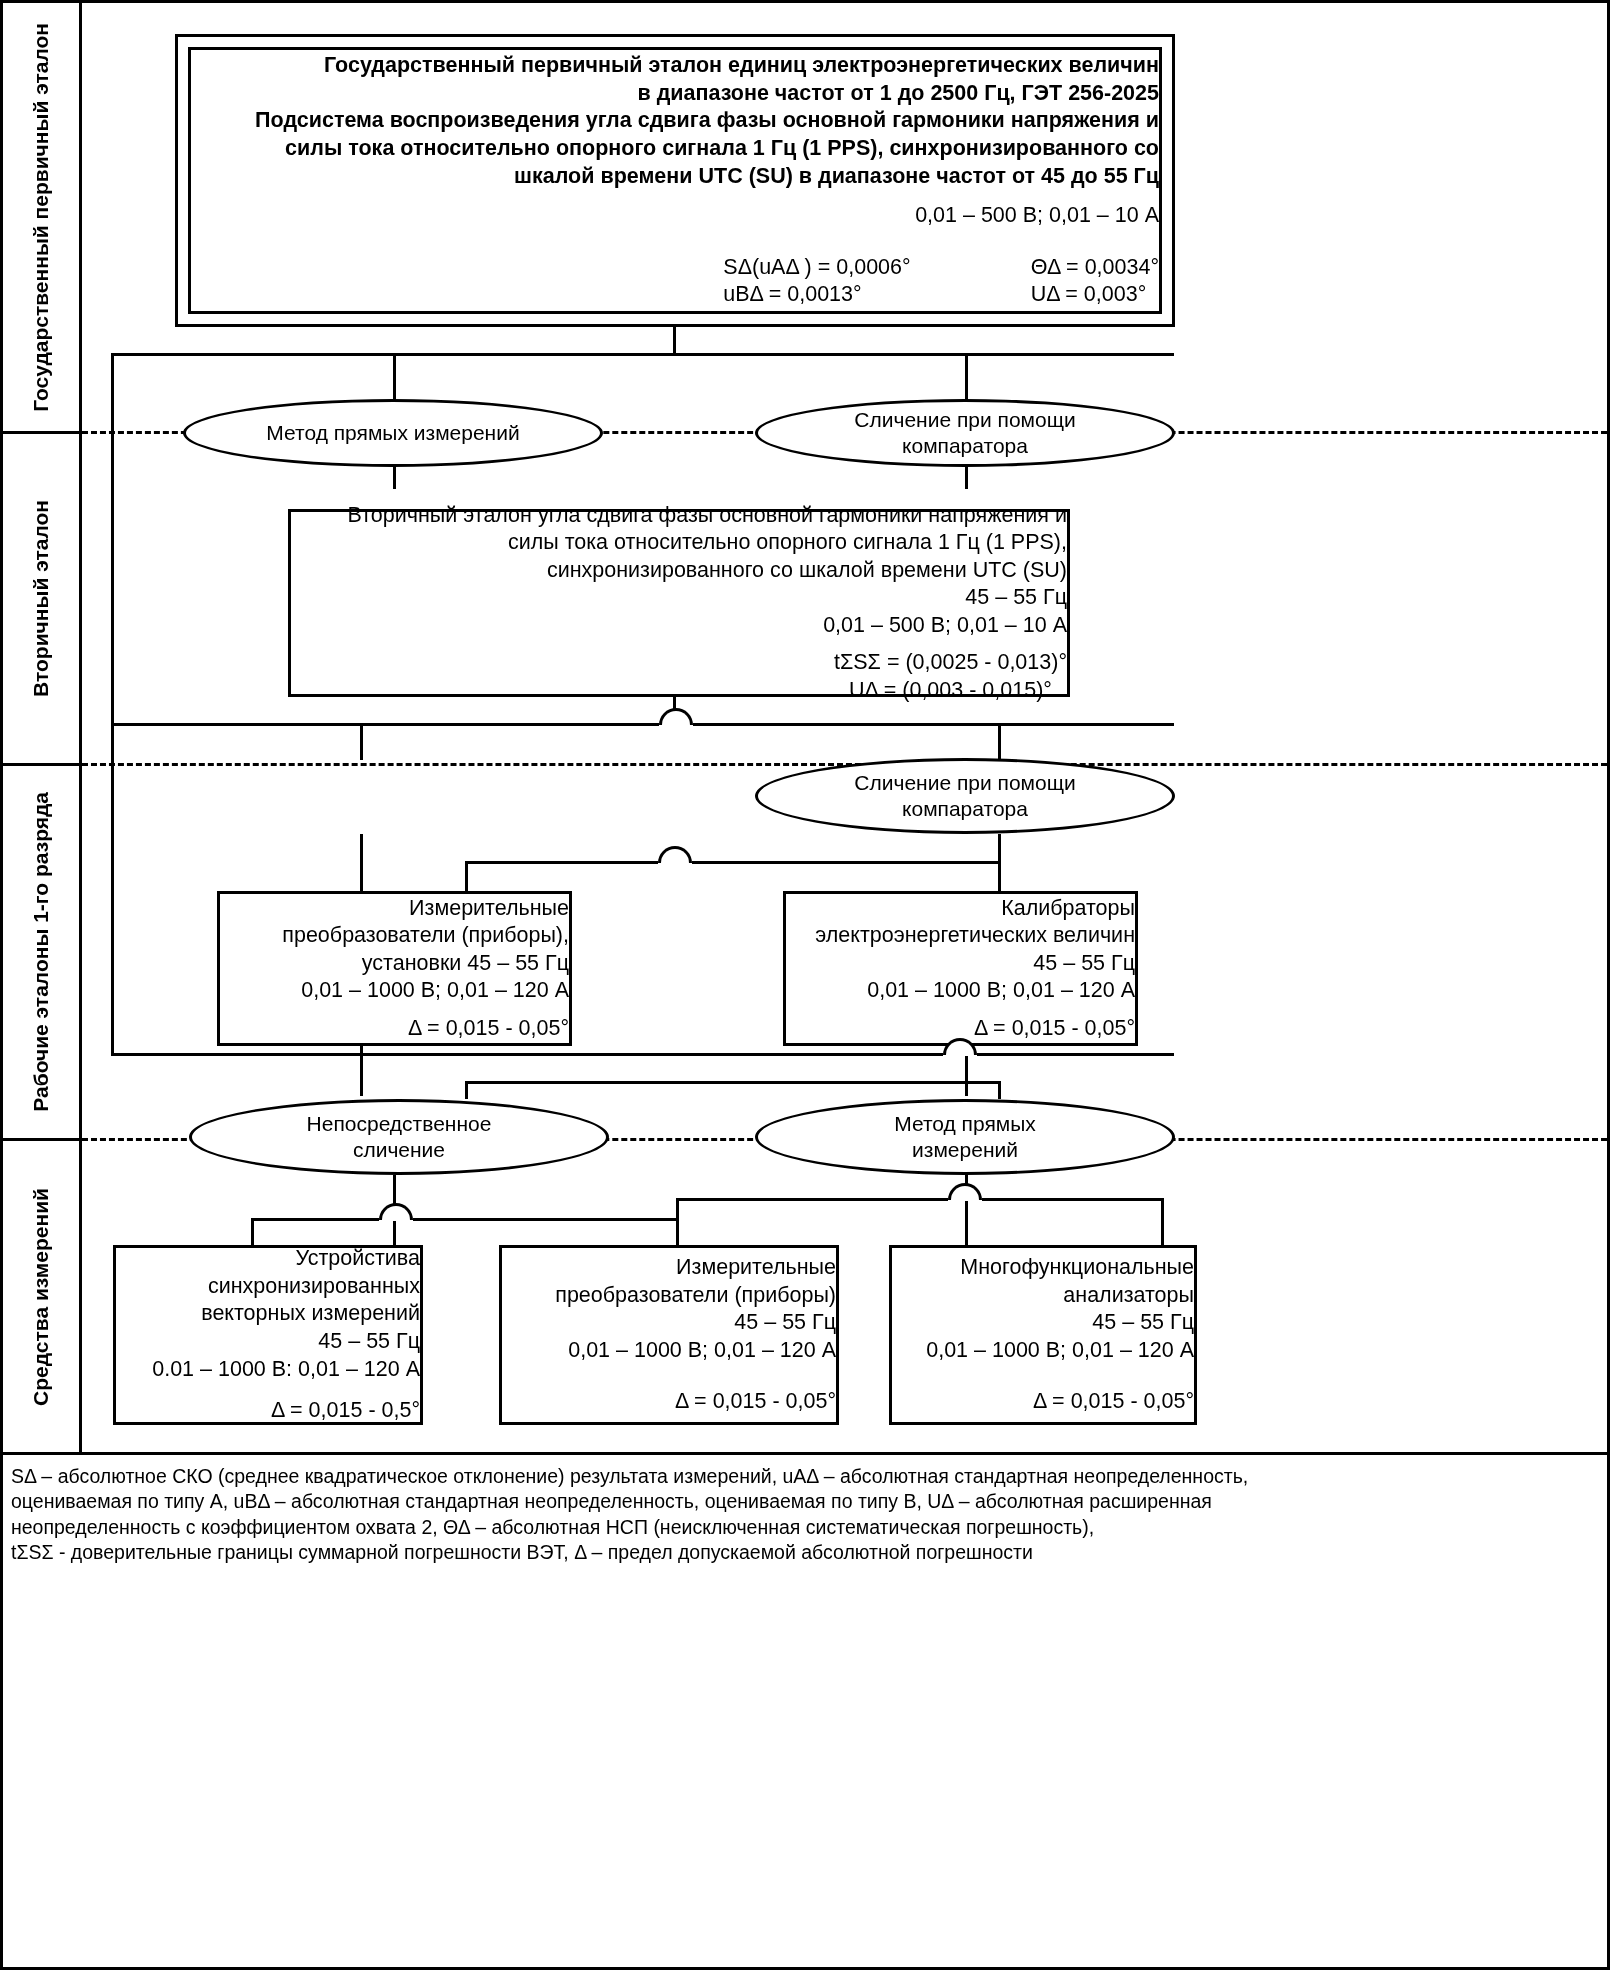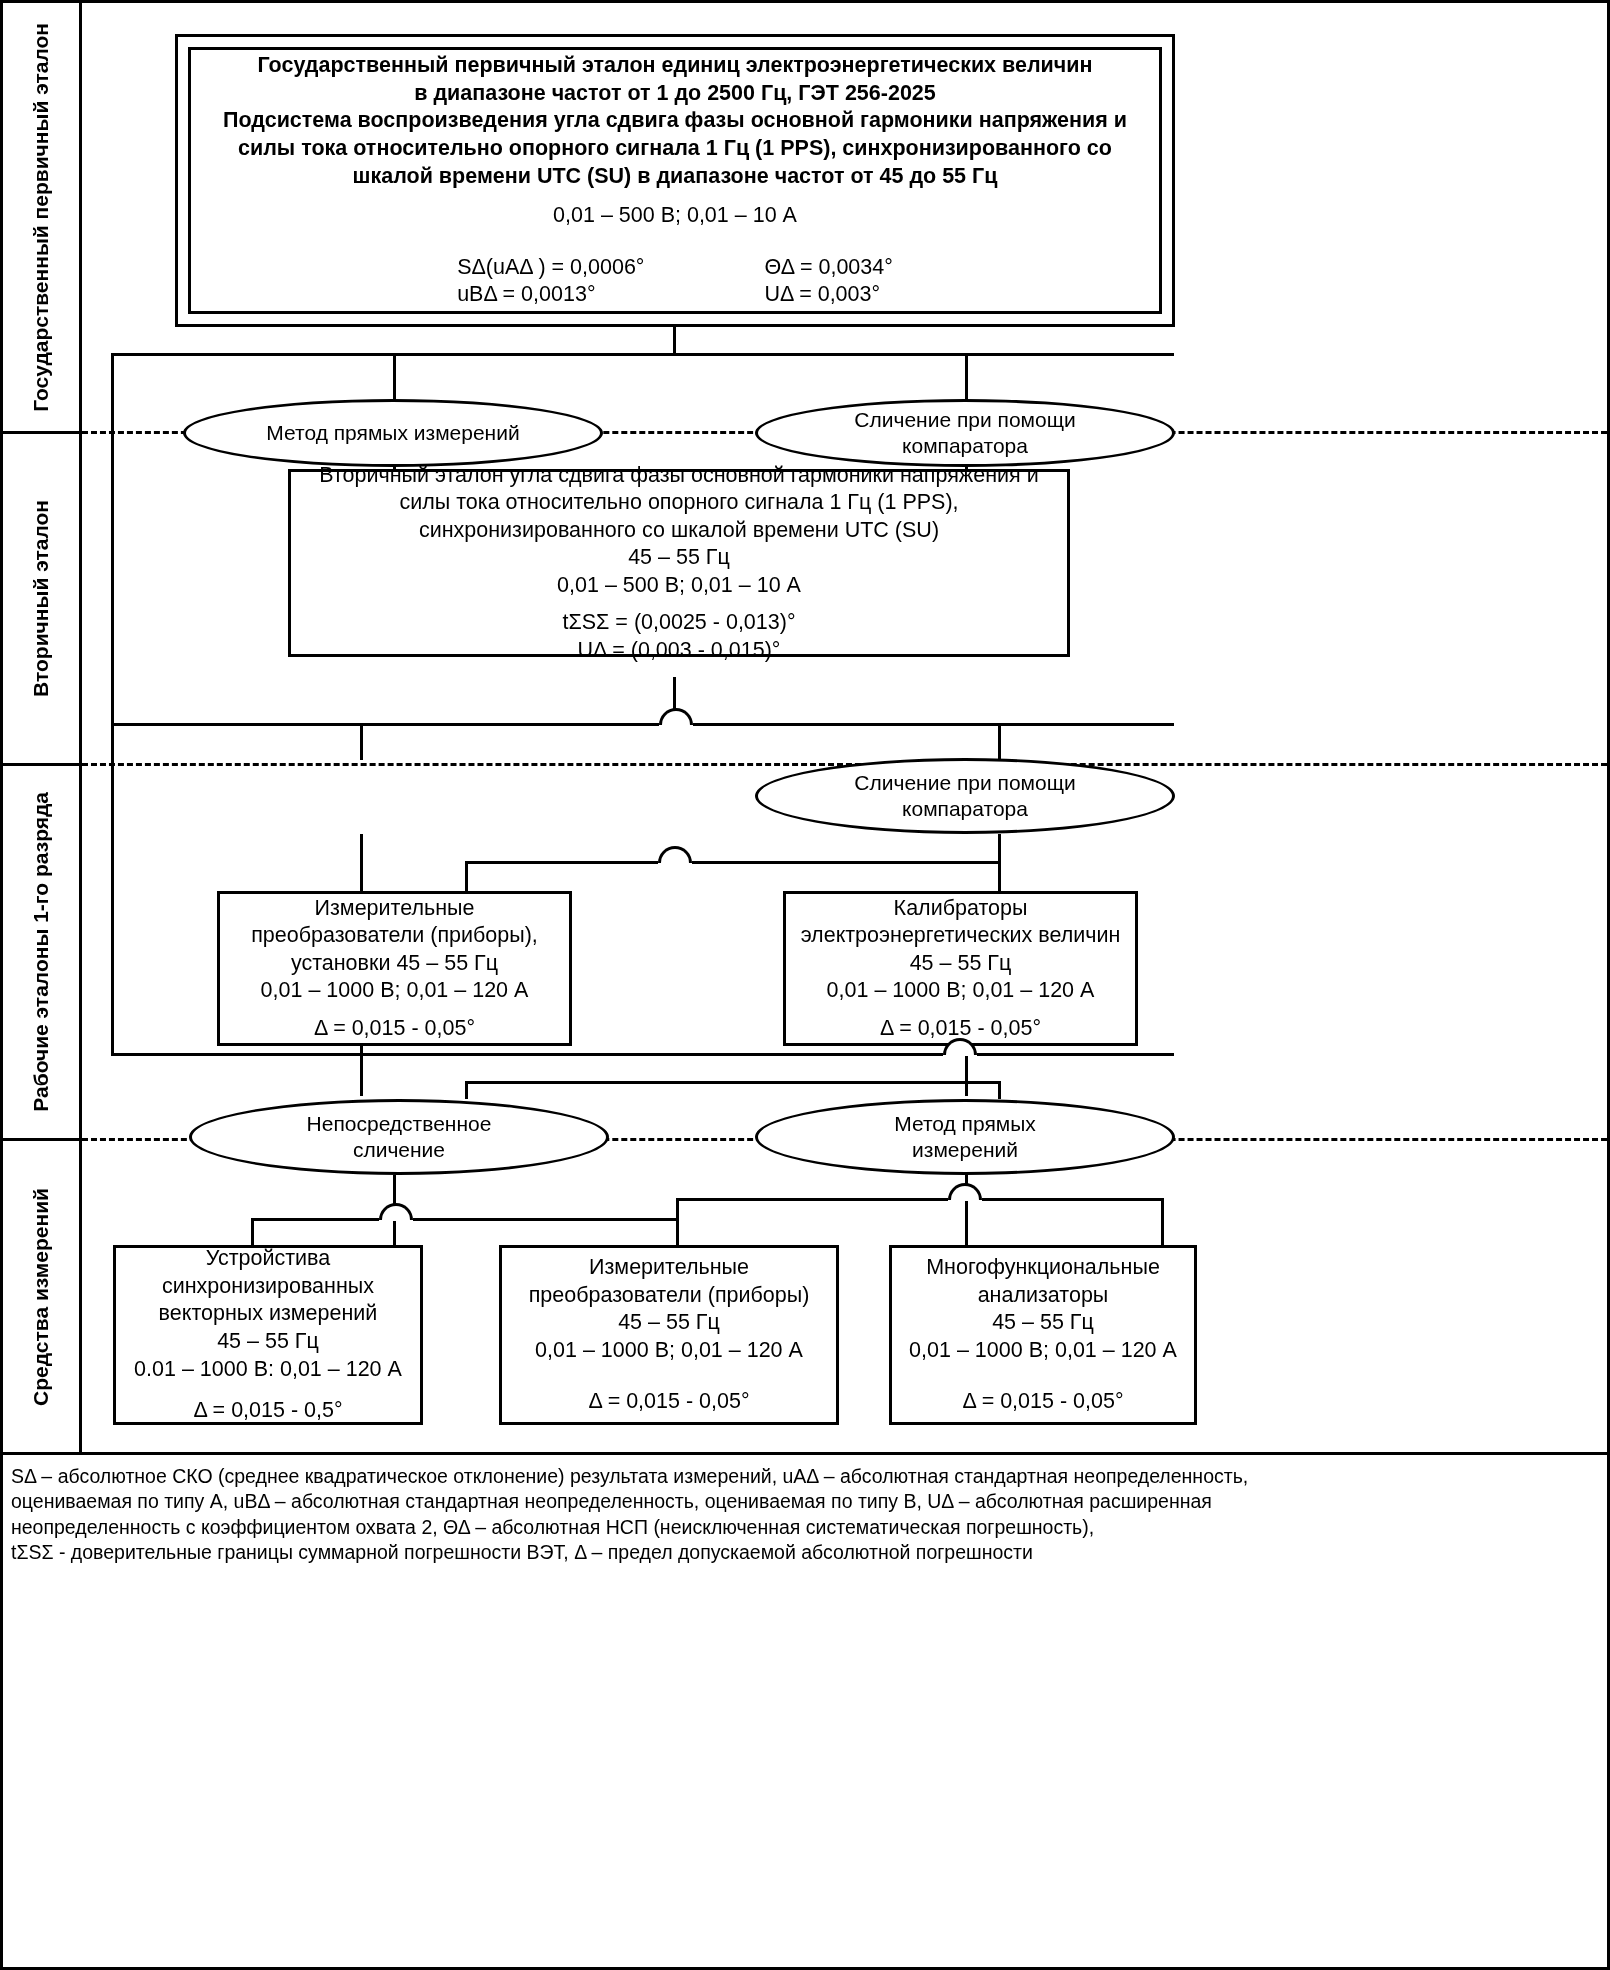--- a/index.html
+++ b/index.html
@@ -59,21 +59,21 @@
     height:0;
   }
   
   .box{
     position:absolute;
     box-sizing:border-box;
     border:3px solid #000;
     background:#fff;
     display:flex;
     flex-direction:column;
-    align-items:center;
+    align-items:flex-end;
     justify-content:center;
     text-align:center;
     z-index:4;
   }
   .box .ln{ line-height:1.28; white-space:nowrap; }
   .outerbox{
     position:absolute;
     box-sizing:border-box;
     border:3px solid #000;
     background:#fff;
@@ -189,21 +189,21 @@
   <div class="ell" style="left:752px;top:396px;width:420px;height:68px;">
     <div>
       <div class="ln">Сличение при помощи</div>
       <div class="ln">компаратора</div>
     </div>
   </div>
 
   <div class="vline" style="left:390px;top:464px;height:22px;"></div>
   <div class="vline" style="left:962px;top:464px;height:22px;"></div>
 
-  <div class="box" style="left:285px;top:466px;width:782px;height:188px;font-size:21.5px;">
+  <div class="box" style="left:285px;top:506px;width:782px;height:188px;font-size:21.5px;">
     <div class="ln">Вторичный эталон угла сдвига фазы основной гармоники напряжения и</div>
     <div class="ln">силы тока относительно опорного сигнала  1 Гц (1 PPS),</div>
     <div class="ln">синхронизированного со шкалой времени UTC (SU)</div>
     <div class="ln">45 – 55 Гц</div>
     <div class="ln">0,01 – 500 В; 0,01 – 10 А</div>
     <div style="margin-top:10px;">
       <div class="ln">tΣSΣ = (0,0025 - 0,013)°</div>
       <div class="ln">UΔ  = (0,003 - 0,015)°</div>
     </div>
   </div>

